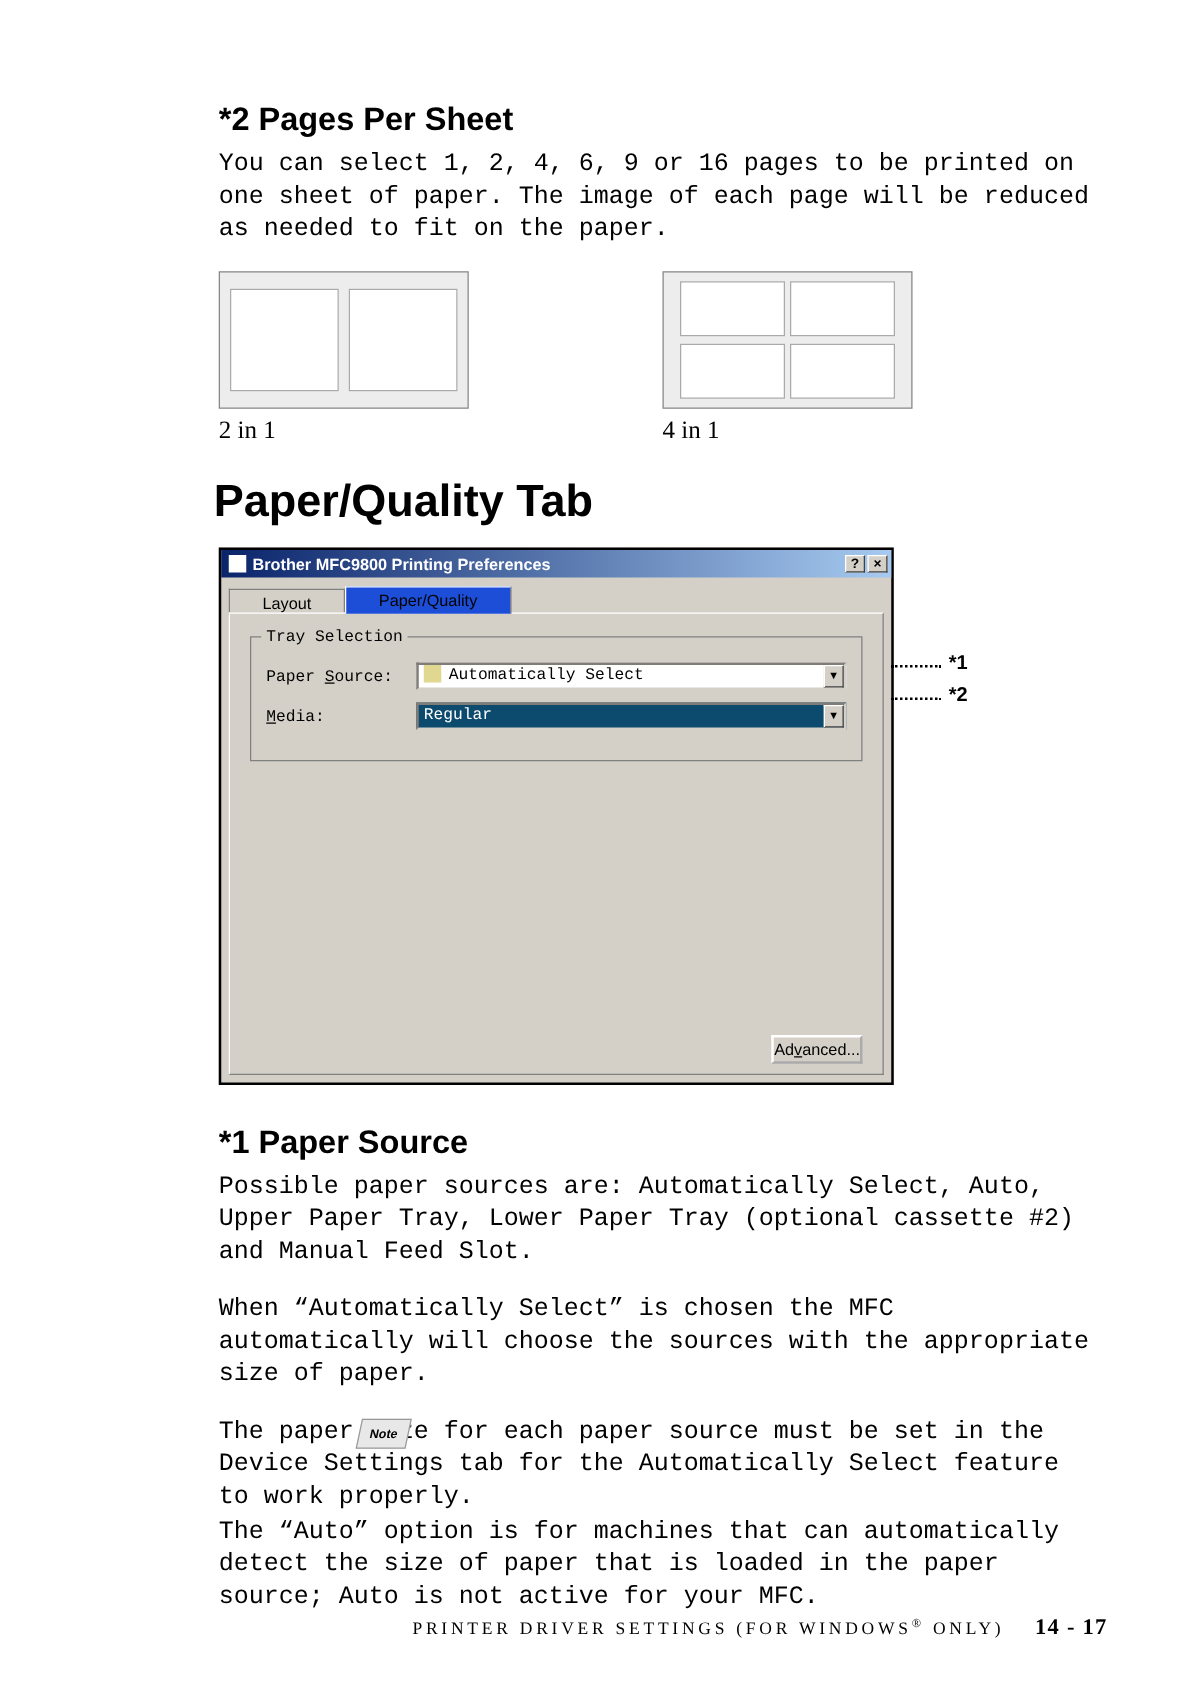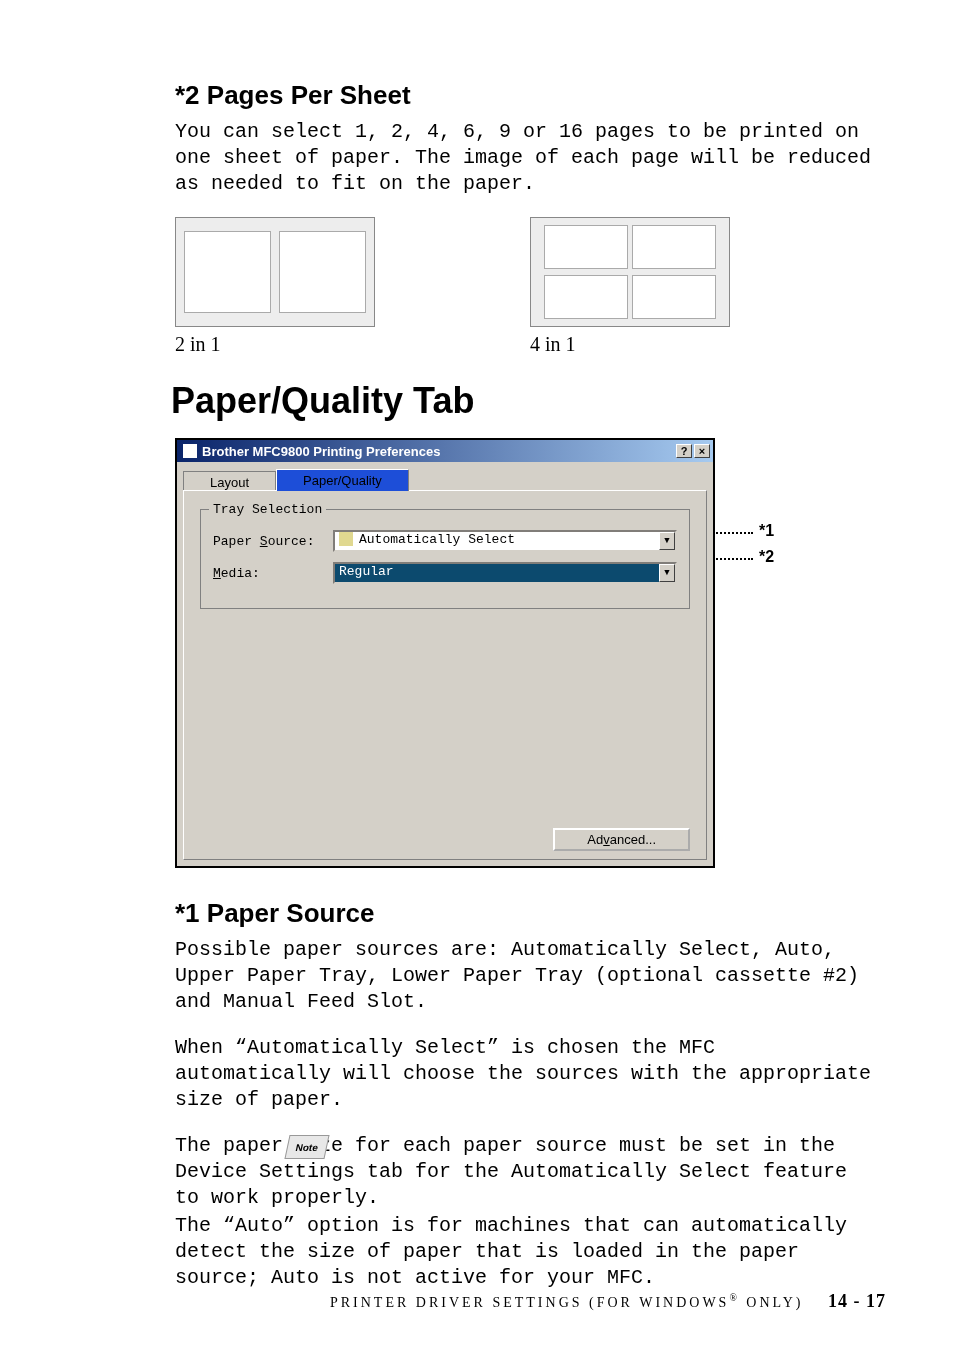--- a/index.html
+++ b/index.html
@@ -203,21 +203,21 @@
       background: #d4d0c8;
       border: 1px solid #fff;
       border-right-color: #404040;
       border-bottom-color: #404040;
       text-align: center;
       font-size: 9px;
       line-height: 16px;
       color: #000;
     }
     .btn {
-      padding: 2px 32px;
+      padding: 2px 0;
       background: #d4d0c8;
       border: 2px outset #fff;
       font-family: Tahoma, Arial, sans-serif;
       font-size: 13px;
       min-width: 80px;
       text-align: center;
     }
     .btn.disabled { color: #808080; }
     .advanced-row {
       position: absolute;

